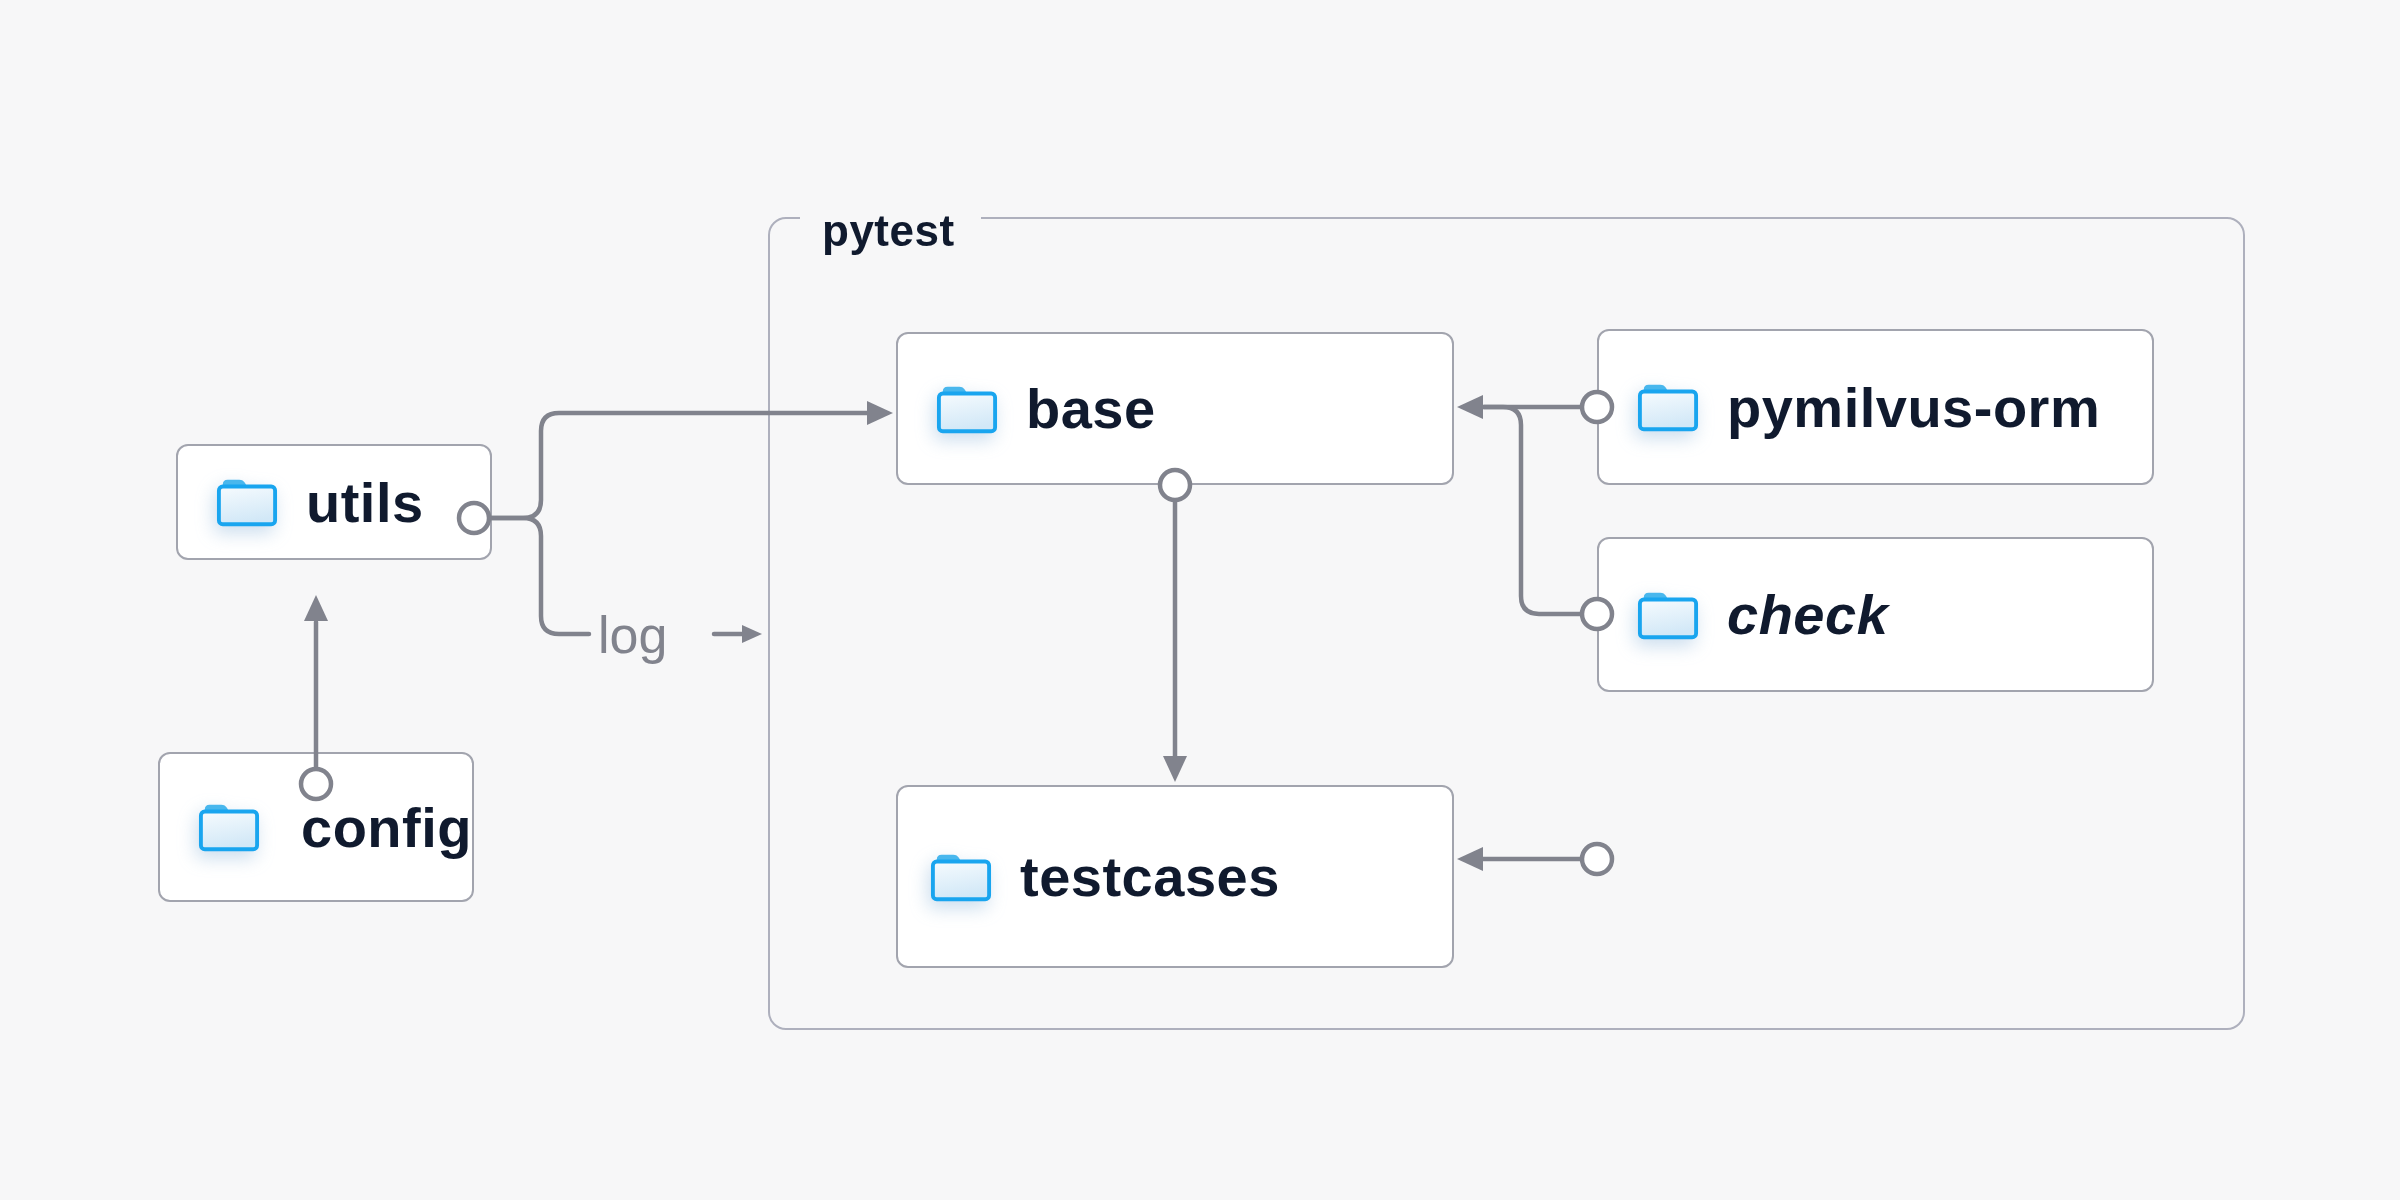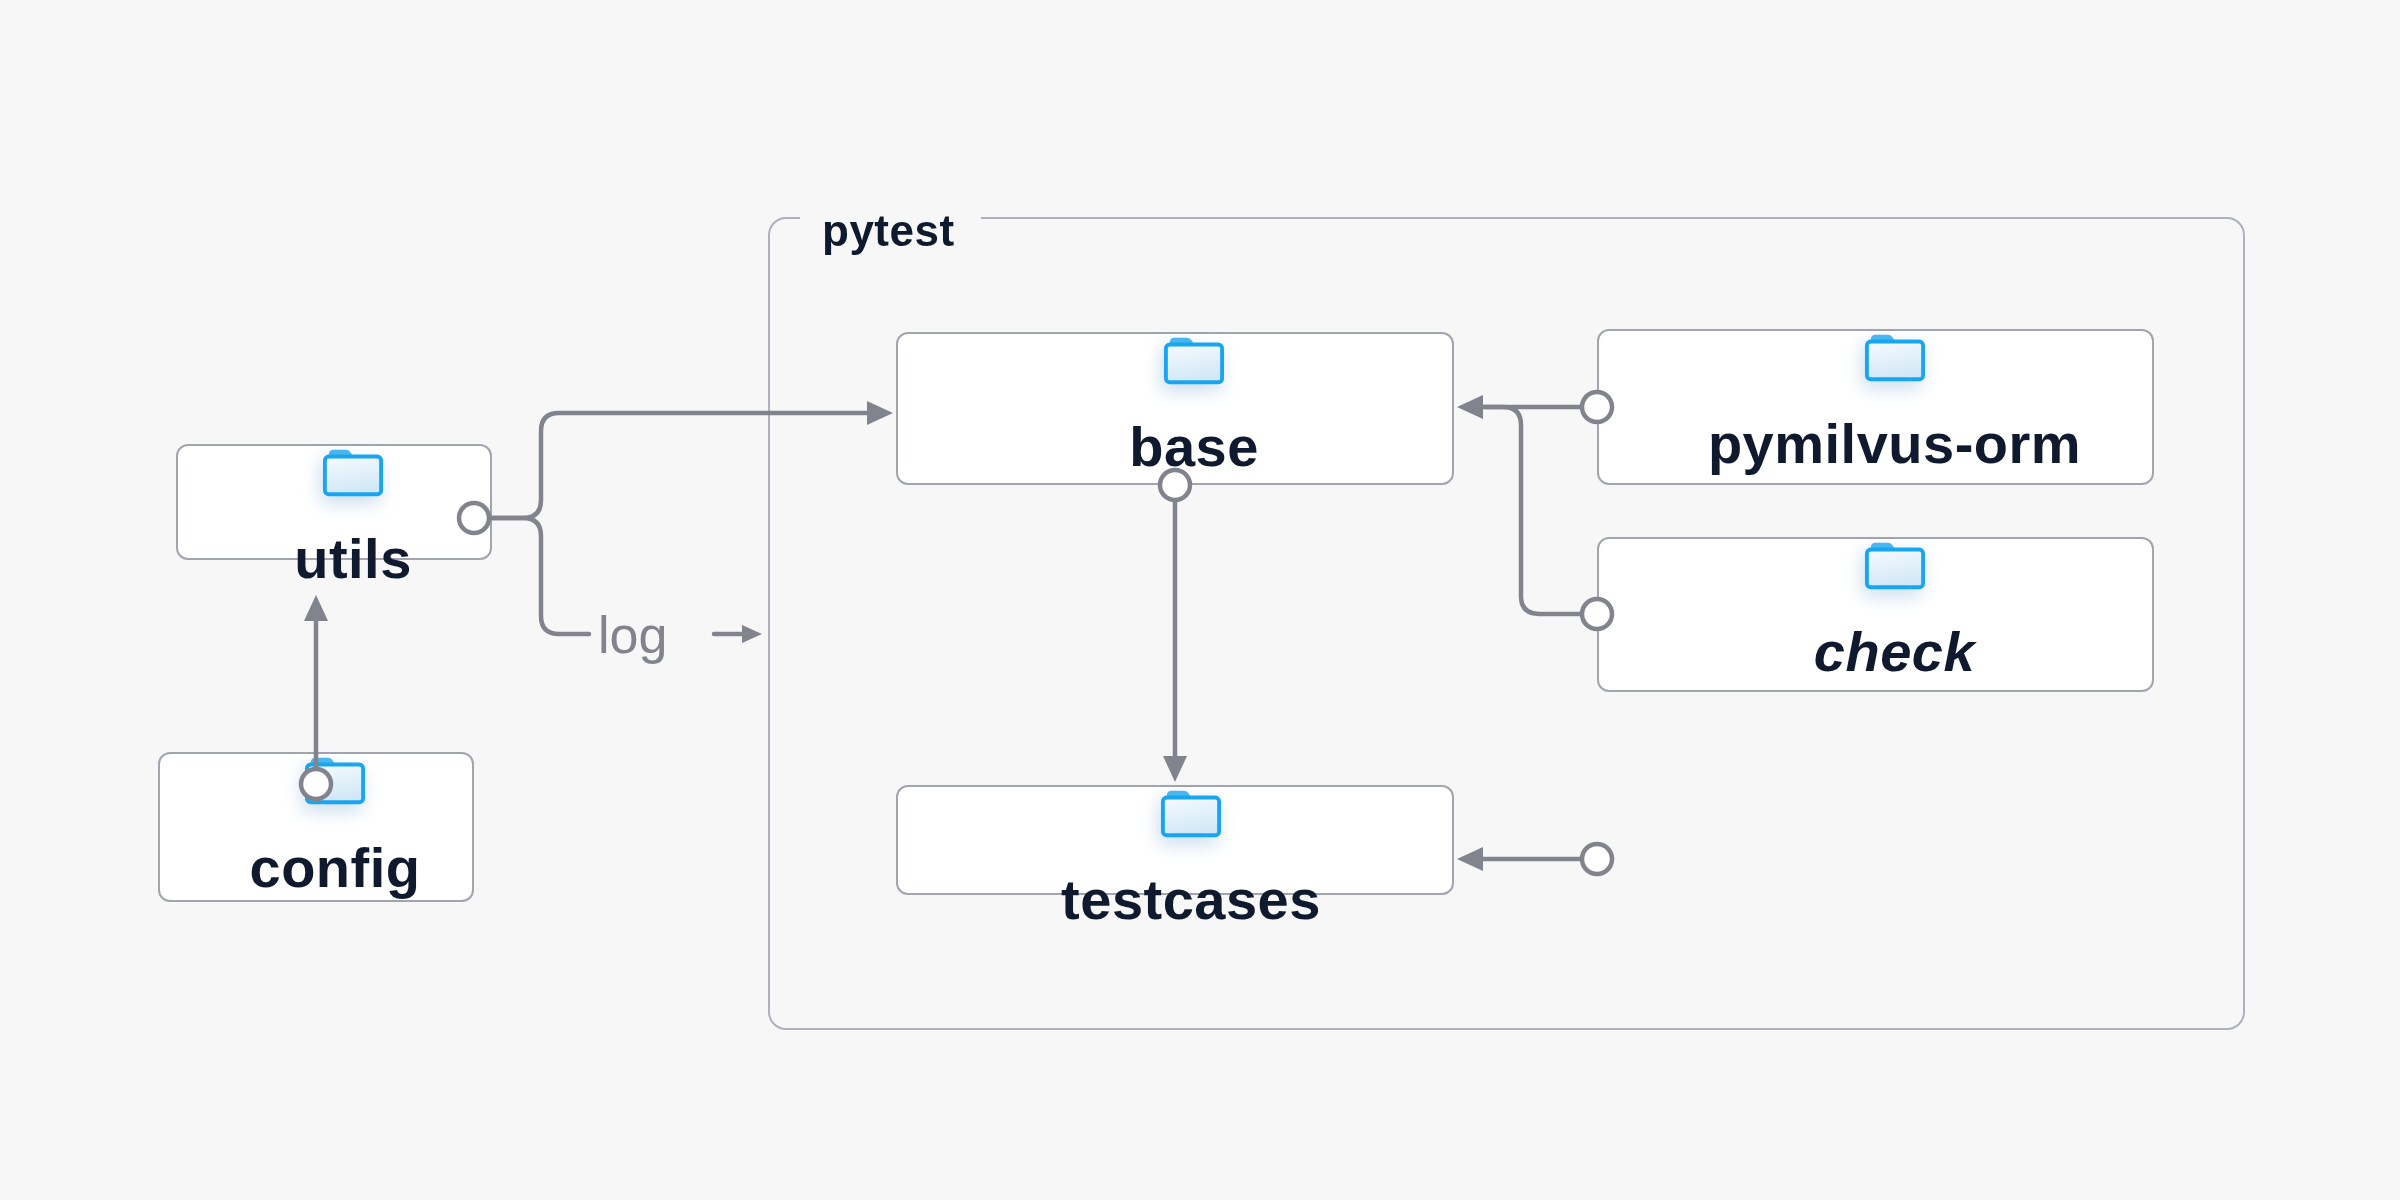--- a/index.html
+++ b/index.html
@@ -21,21 +21,20 @@
   }
   .group-label .bar{width:10px;height:58px;background:var(--accent-blue,#15a8f0);border-radius:1px;}
   .group-label .txt{font-size:44px;font-weight:700;color:var(--label-text,#101a2e);letter-spacing:.5px;}
   .node{
     position:absolute;box-sizing:border-box;
     background:var(--node-fill,#fff);
     border:2.5px solid var(--node-border,#a2a4ae);
     border-radius:12px;
     display:flex;align-items:center;gap:28px;padding-left:38px;
     z-index:1;
-    flex-direction:column;
   }
   .node .nlabel{
     font-size:56px;font-weight:700;color:var(--label-text,#101a2e);
     letter-spacing:.5px;white-space:nowrap;
   }
   .folder{flex:0 0 auto;filter:drop-shadow(-3px 7px 9px rgba(110,160,205,.35));}
   .folder-body{stroke:var(--folder-stroke,#19a5ef);stroke-width:4;fill:url(#folderGrad);}
   .folder-tab{fill:var(--folder-tab,#49b7ed);}
   svg.edges{position:absolute;left:0;top:0;z-index:2;pointer-events:none;}
   .edge{fill:none;stroke:var(--edge,#81838d);stroke-width:4.5;stroke-linecap:round;}
@@ -100,21 +99,21 @@
   </div>
 
   <div class="node" style="left:1597px;top:537px;width:557px;height:155px;font-style:italic;">
     <svg class="folder" width="62" height="52" viewBox="0 0 64 52">
       <path class="folder-tab" d="M7 12 V8 Q7 3 12 3 H24 Q28 3 30 6.5 L33 12 Z"></path>
       <rect class="folder-body" x="3" y="10" width="58" height="39" rx="4"></rect>
     </svg>
     <span class="nlabel">check</span>
   </div>
 
-  <div class="node" style="left:896px;top:785px;width:558px;height:110px;padding-left:32px;">
+  <div class="node" style="left:896px;top:785px;width:558px;height:183px;padding-left:32px;">
     <svg class="folder" width="62" height="52" viewBox="0 0 64 52">
       <path class="folder-tab" d="M7 12 V8 Q7 3 12 3 H24 Q28 3 30 6.5 L33 12 Z"></path>
       <rect class="folder-body" x="3" y="10" width="58" height="39" rx="4"></rect>
     </svg>
     <span class="nlabel">testcases</span>
   </div>
 
 
   <div class="edge-label">log</div>
 

